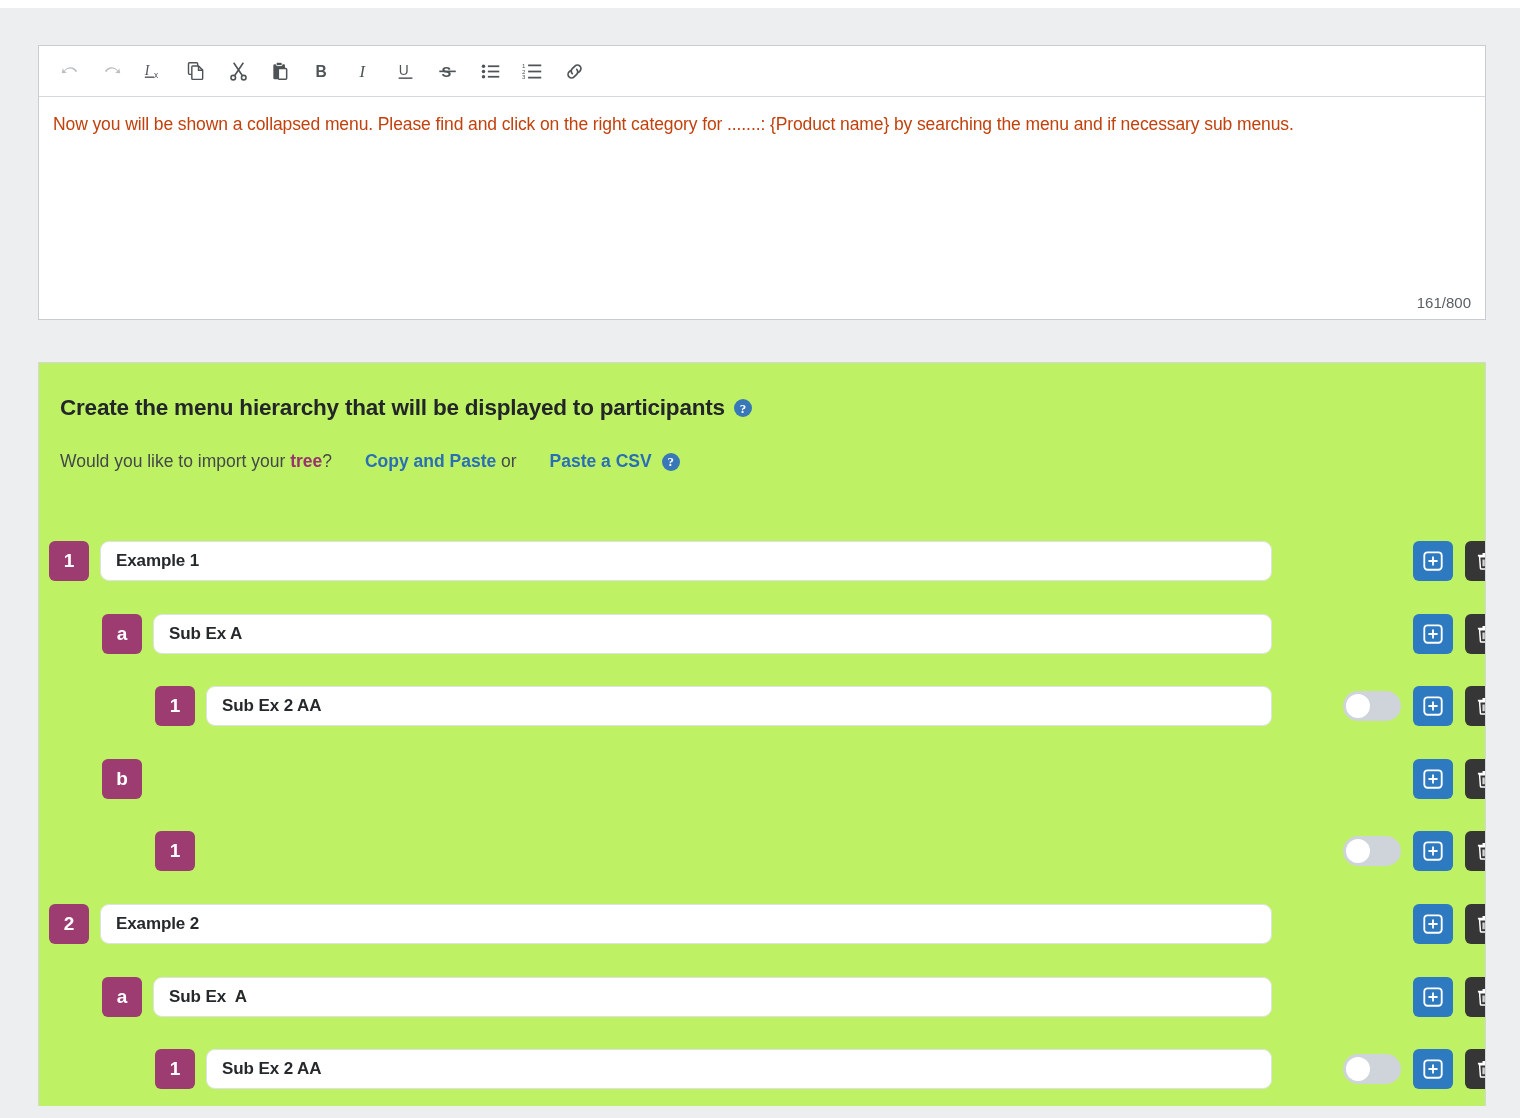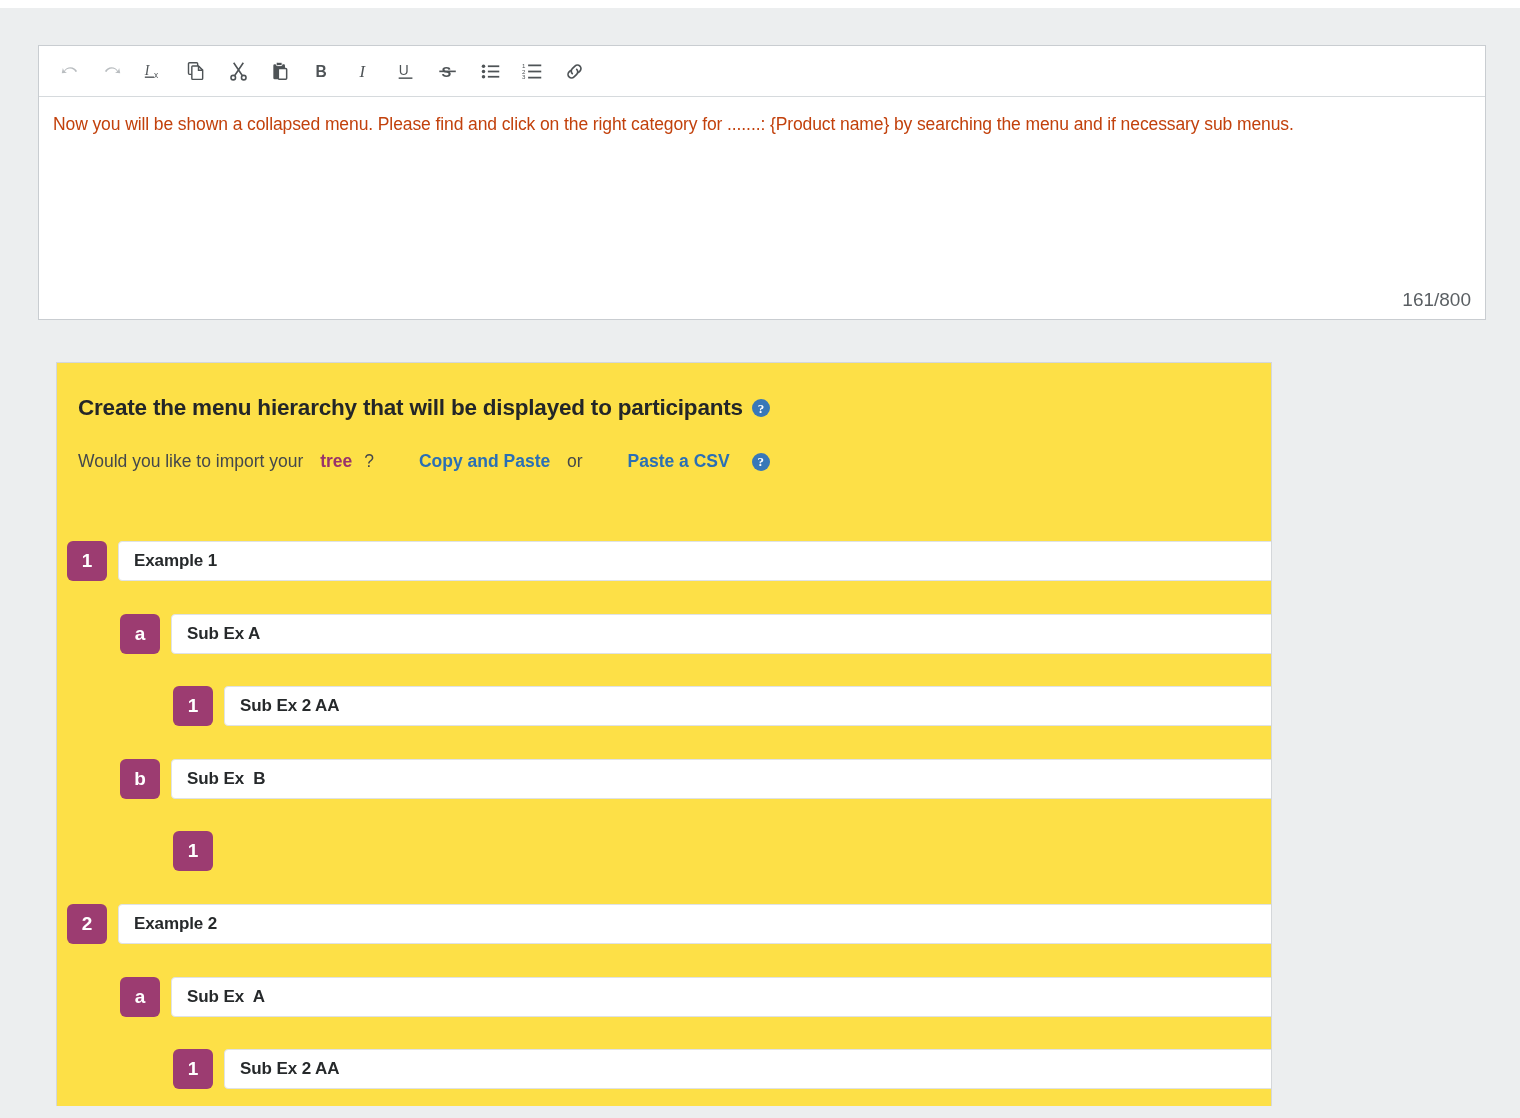--- a/index.html
+++ b/index.html
@@ -54,30 +54,30 @@
   .editor-text {
     font-size: 17.5px;
     line-height: 26px;
     color: #c2410c;
     letter-spacing: -0.1px;
     max-width: 1345px;
   }
   .char-count {
     position: absolute;
     right: 14px; bottom: 8px;
-    font-size: 19px;
+    font-size: 15px;
     color: #5a5f63;
   }
 
   
   .hier-card {
     position: absolute;
-    left: 56px; top: 362px;
-    width: 1216px; height: 744px;
-    background: #fde047;
+    left: 38px; top: 362px;
+    width: 1448px; height: 744px;
+    background: #bef264;
     border: 1px solid #d4d7da;
     border-bottom: none;
     overflow: hidden;
   }
   .hier-title {
     position: absolute;
     left: 21px; top: 32px;
     font-size: 22.5px;
     font-weight: bold;
     color: #232628;
@@ -87,21 +87,21 @@
     gap: 9px;
     white-space: nowrap;
   }
   .hier-import {
     position: absolute;
     left: 21px; top: 88px;
     font-size: 17.5px;
     color: #44484b;
     display: flex;
     align-items: center;
-    gap: 12px;
+    gap: 0px;
     white-space: nowrap;
   }
   .hier-import .sp { white-space: pre; }
   .mag-strong { color: #99336b; font-weight: bold; }
   .link-blue { color: #2a6fb5; font-weight: bold; cursor: pointer; margin-left: 28px; }
   .help-icon {
     display: inline-flex;
     width: 18px; height: 18px;
     border-radius: 50%;
     background: #3878b8;
@@ -132,21 +132,21 @@
     color: #ffffff;
     display: flex; align-items: center; justify-content: center;
     font-size: 19px;
     font-weight: bold;
     flex: none;
   }
   .node-input {
     height: 40px;
     background: #ffffff;
     border: 1px solid #dfe2e5;
-    border-radius: 4px;
+    border-radius: 9px;
     margin-left: 11px;
     display: flex;
     align-items: center;
     padding-left: 15px;
     font-size: 17px;
     font-weight: bold;
     color: #26292b;
     letter-spacing: -0.1px;
     white-space: pre;
     cursor: text;
@@ -361,21 +361,20 @@
               <svg width="20" height="20" viewBox="0 0 24 24">
                 <path d="M9 2.5h6v2h5.5v2H3.5v-2H9z" fill="#ffffff"></path>
                 <path d="M5.5 7h13l-1 13.5a1.3 1.3 0 0 1-1.3 1.2H7.8a1.3 1.3 0 0 1-1.3-1.2z" fill="none" stroke="#ffffff" stroke-width="1.8"></path>
                 <path d="M9.8 10.3v8M12 10.3v8M14.2 10.3v8" stroke="#ffffff" stroke-width="1.5"></path>
               </svg>
             </div>
           </div>
         </div>
         <div class="tree-row" style="top: 392.8px; padding-left: 63px;">
           <div class="badge">b</div>
-          <div class="node-input" style="width: 1119px;">Sub Ex  B</div>
           <div class="row-actions" style="left: 1304px;">
             <div class="toggle-spacer"></div>
             <div class="btn-sq btn-add" title="Add child">
               <svg width="22" height="22" viewBox="0 0 24 24">
                 <rect x="2.5" y="2.5" width="19" height="19" rx="3.5" fill="none" stroke="#ffffff" stroke-width="2"></rect>
                 <path d="M11 7h2v4h4v2h-4v4h-2v-4H7v-2h4z" fill="#ffffff"></path>
               </svg>
             </div>
             <div class="btn-sq btn-del" title="Delete">
               <svg width="20" height="20" viewBox="0 0 24 24">

